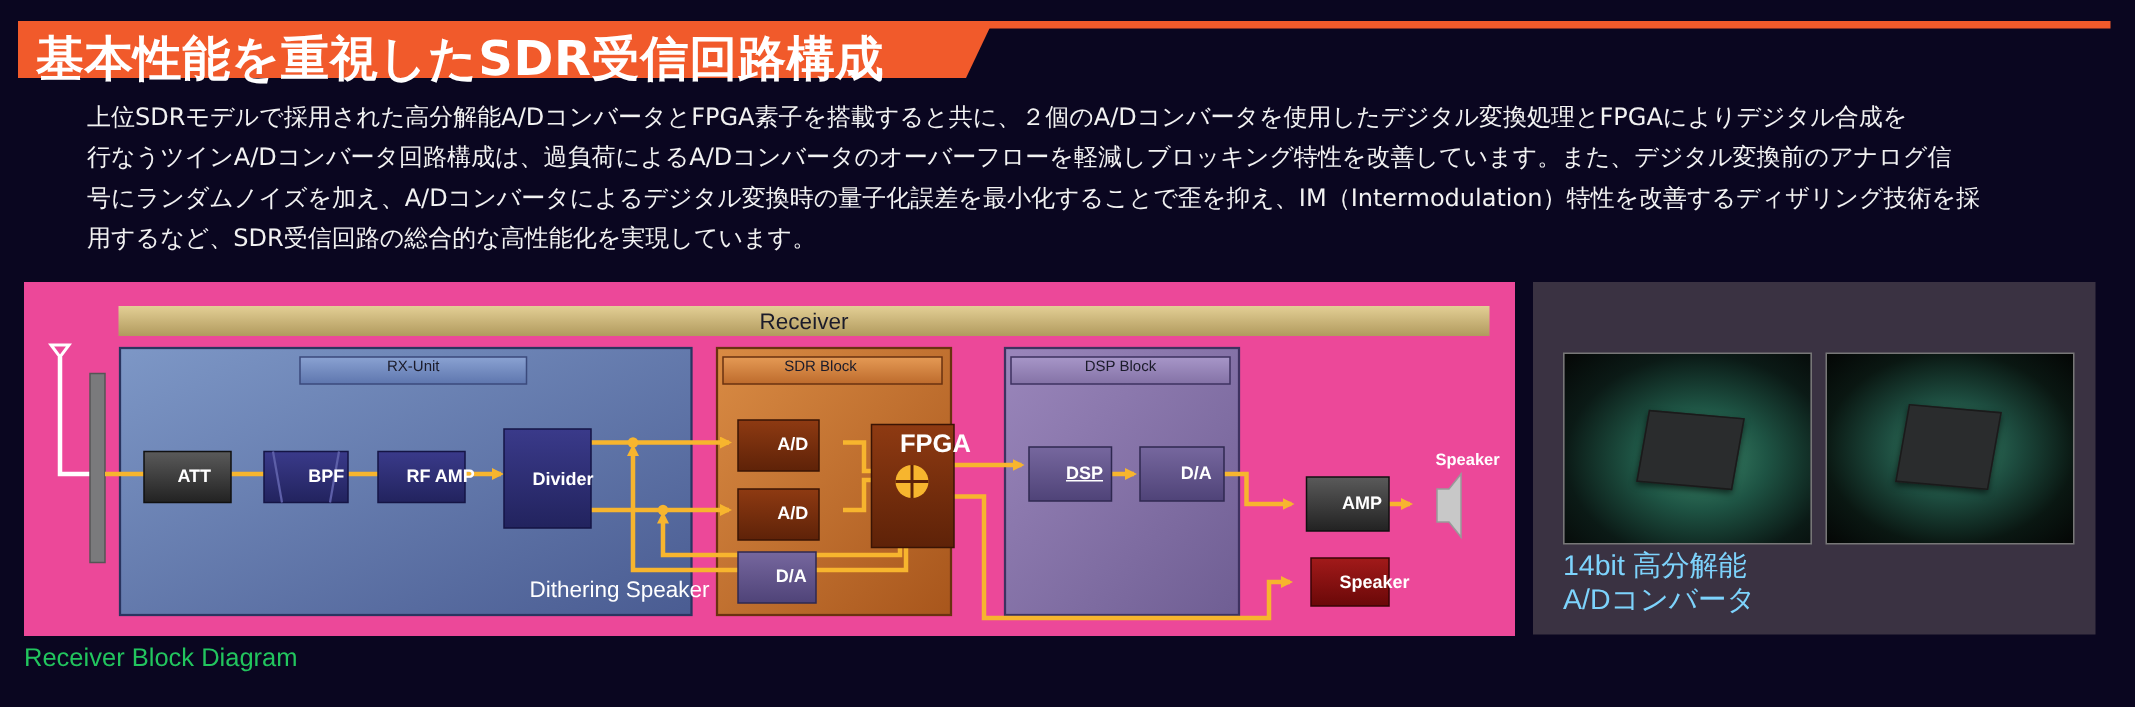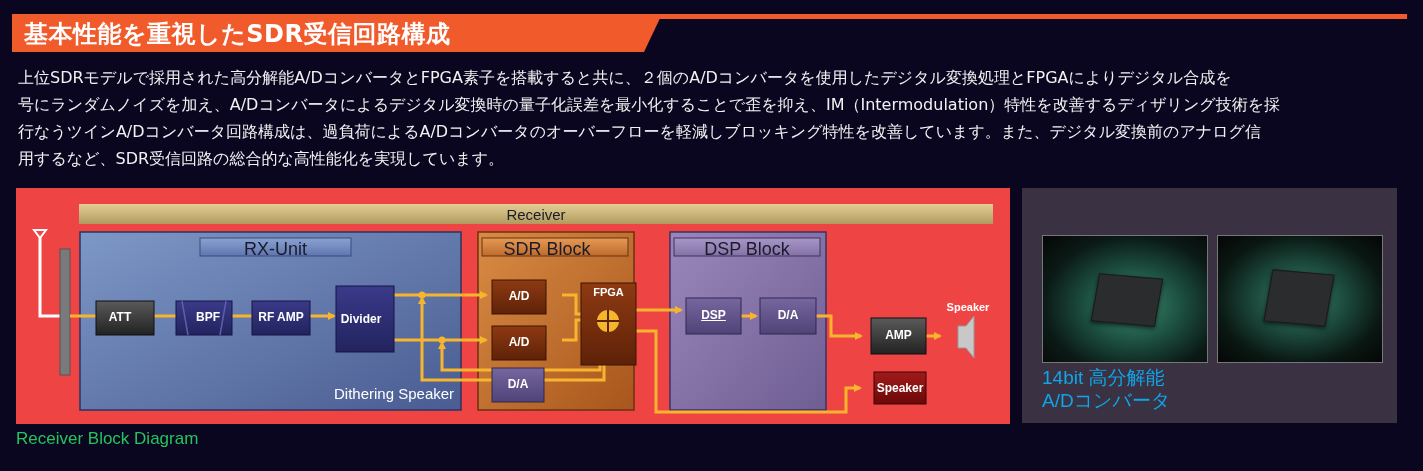--- a/index.html
+++ b/index.html
@@ -2,58 +2,58 @@
 <html><head>
 <meta charset="utf-8">
 <style>
   * { box-sizing: border-box; margin: 0; padding: 0; }
   html, body { width: 1423px; height: 471px; background: #0a0620; overflow: hidden; }
   body { position: relative; font-family: "DejaVu Sans", "Liberation Sans", sans-serif; color: #fff; }
 
   
   .banner { position: absolute; left: 12px; top: 14px; width: 650px; height: 38px; }
   .banner svg { position: absolute; left: 0; top: 0; }
-  .banner-title { position: absolute; left: 12px; top: 4px; font-size: 24px; font-weight: bold; color: #fff; letter-spacing: 0.5px; white-space: nowrap; }
+  .banner-title { position: absolute; left: 12px; top: 4px; font-size: 32px; font-weight: bold; color: #fff; letter-spacing: 0.5px; white-space: nowrap; }
   .banner-line { position: absolute; left: 640px; top: 14px; width: 767px; height: 5px; background: #f15a2b; }
 
   
   .desc { position: absolute; left: 18px; top: 64px; width: 1400px; font-size: 16px; line-height: 27px; color: #f2f2f2; }
-  .desc p { white-space: nowrap; }
-
-  
-  .diagram { position: absolute; left: 16px; top: 188px; width: 994px; height: 236px; background: #ef4444; }
+  .desc p { white-space: nowrap; margin-left: 40px; }
+
+  
+  .diagram { position: absolute; left: 16px; top: 188px; width: 994px; height: 236px; background: #ec4899; }
   .diagram svg { position: absolute; left: 0; top: 0; }
-  .lbl { position: absolute; text-align: center; font-size: 12px; font-weight: bold; color: #fff; white-space: nowrap; font-family: "Liberation Sans", sans-serif; }
-  .hdr { position: absolute; text-align: center; font-size: 18px; color: #1b1b2a; white-space: nowrap; font-family: "Liberation Sans", sans-serif; }
+  .lbl { position: absolute; text-align: center; font-size: 12px; font-weight: bold; color: #fff; white-space: nowrap; font-family: "Liberation Sans", sans-serif; padding-left: 19px; }
+  .hdr { position: absolute; text-align: center; font-size: 10px; color: #1b1b2a; white-space: nowrap; font-family: "Liberation Sans", sans-serif; }
 
   .caption { position: absolute; left: 16px; top: 429px; font-size: 17px; color: #22c55e; font-family: "Liberation Sans", sans-serif; }
 
   
   .photos { position: absolute; left: 1022px; top: 188px; width: 375px; height: 235px; background: #3a3242; }
   .photo { position: absolute; width: 166px; height: 128px; border: 1px solid #777; overflow: hidden; }
   .photo-a { left: 20px; top: 47px; background: radial-gradient(ellipse at 55% 55%, #3f8a6c 0%, #1e5444 35%, #0b1a16 70%, #050706 100%); }
   .photo-b { left: 195px; top: 47px; background: radial-gradient(ellipse at 50% 50%, #3a8669 0%, #1d4c3f 38%, #0a1712 72%, #040605 100%); }
   .chip { position: absolute; background: #2a2c2d; border: 1px solid #1a1a1a; box-shadow: 0 2px 4px rgba(0,0,0,0.6); transform: skew(-10deg, 5deg); }
-  .photo-cap { position: absolute; top: 178px; font-size: 19px; line-height: 23px; color: #0ea5e9; font-family: "Liberation Sans", sans-serif; white-space: nowrap; }
+  .photo-cap { position: absolute; top: 178px; font-size: 19px; line-height: 23px; color: #7dd3fc; font-family: "Liberation Sans", sans-serif; white-space: nowrap; }
 </style>
 </head>
 <body>
 
 <div class="banner">
   <svg width="650" height="38">
     <polygon points="0,0 650,0 632,38 0,38" fill="#f15a2b"></polygon>
   </svg>
   <div class="banner-title">基本性能を重視したSDR受信回路構成</div>
 </div>
 <div class="banner-line"></div>
 
 <div class="desc">
   <p>上位SDRモデルで採用された高分解能A/DコンバータとFPGA素子を搭載すると共に、２個のA/Dコンバータを使用したデジタル変換処理とFPGAによりデジタル合成を</p>
+  <p>行なうツインA/Dコンバータ回路構成は、過負荷によるA/Dコンバータのオーバーフローを軽減しブロッキング特性を改善しています。また、デジタル変換前のアナログ信</p>
   <p>号にランダムノイズを加え、A/Dコンバータによるデジタル変換時の量子化誤差を最小化することで歪を抑え、IM（Intermodulation）特性を改善するディザリング技術を採</p>
-  <p>行なうツインA/Dコンバータ回路構成は、過負荷によるA/Dコンバータのオーバーフローを軽減しブロッキング特性を改善しています。また、デジタル変換前のアナログ信</p>
   <p>用するなど、SDR受信回路の総合的な高性能化を実現しています。</p>
 </div>
 
 <div class="diagram">
   <svg width="994" height="236">
     <defs>
       <linearGradient id="gRecv" x1="0" y1="0" x2="0" y2="1">
         <stop offset="0" stop-color="#e3cf95"></stop>
           <stop offset="1" stop-color="#b19a5e"></stop>
       </linearGradient>
@@ -181,21 +181,21 @@
   <div class="hdr" style="left:658px; top:51px; width:146px;">DSP Block</div>
 
   <div class="lbl" style="left:80px; top:122px; width:48px;">ATT</div>
   <div class="lbl" style="left:160px; top:122px; width:64px;">BPF</div>
   <div class="lbl" style="left:236px; top:122px; width:58px;">RF AMP</div>
   <div class="lbl" style="left:320px; top:124px; width:50px;">Divider</div>
   <div class="lbl" style="left:318px; top:197px; width:120px; font-size:15px; font-weight:normal; text-align:right;">Dithering Speaker</div>
 
   <div class="lbl" style="left:476px; top:101px; width:54px;">A/D</div>
   <div class="lbl" style="left:476px; top:147px; width:54px;">A/D</div>
-  <div class="lbl" style="left:565px; top:98px; width:55px; font-size:11px;">FPGA</div>
+  <div class="lbl" style="left:565px; top:98px; width:55px; font-size:17px;">FPGA</div>
   <div class="lbl" style="left:476px; top:189px; width:52px;">D/A</div>
 
   <div class="lbl" style="left:670px; top:120px; width:55px;text-decoration:underline;">DSP</div>
   <div class="lbl" style="left:744px; top:120px; width:56px;">D/A</div>
 
   <div class="lbl" style="left:855px; top:140px; width:55px;">AMP</div>
   <div class="lbl" style="left:922px; top:113px; width:60px; font-size:11px;">Speaker</div>
   <div class="lbl" style="left:858px; top:193px; width:52px;">Speaker</div>
 </div>
 

